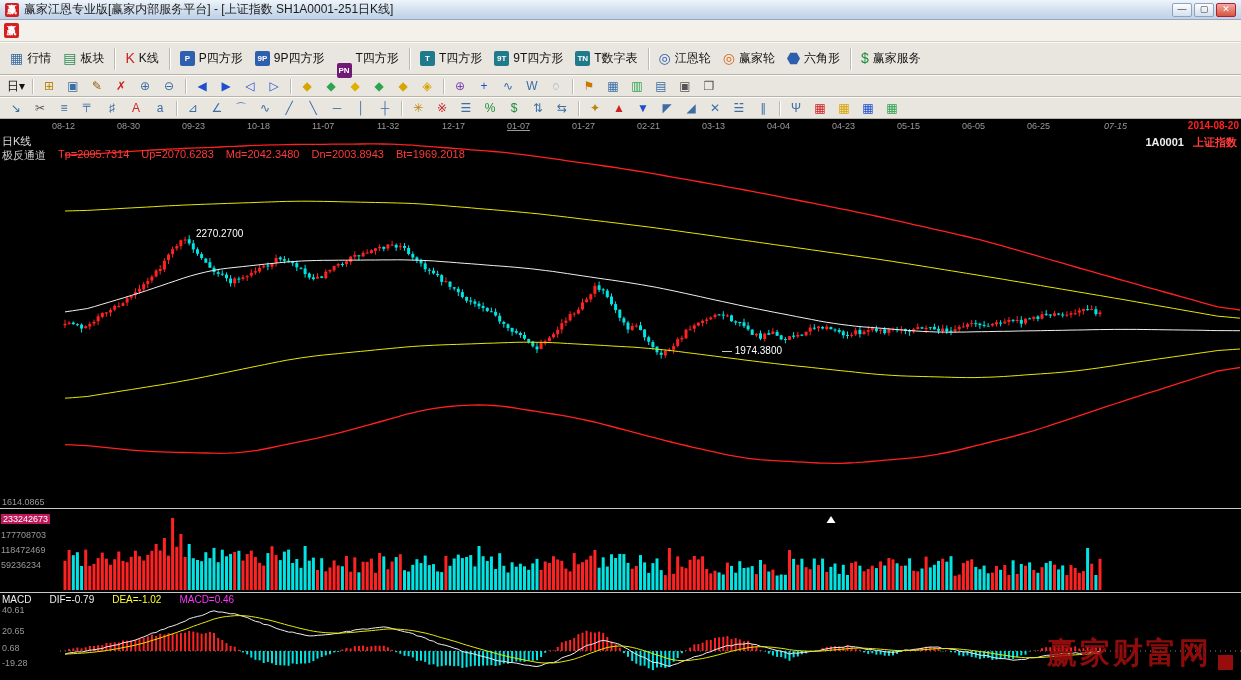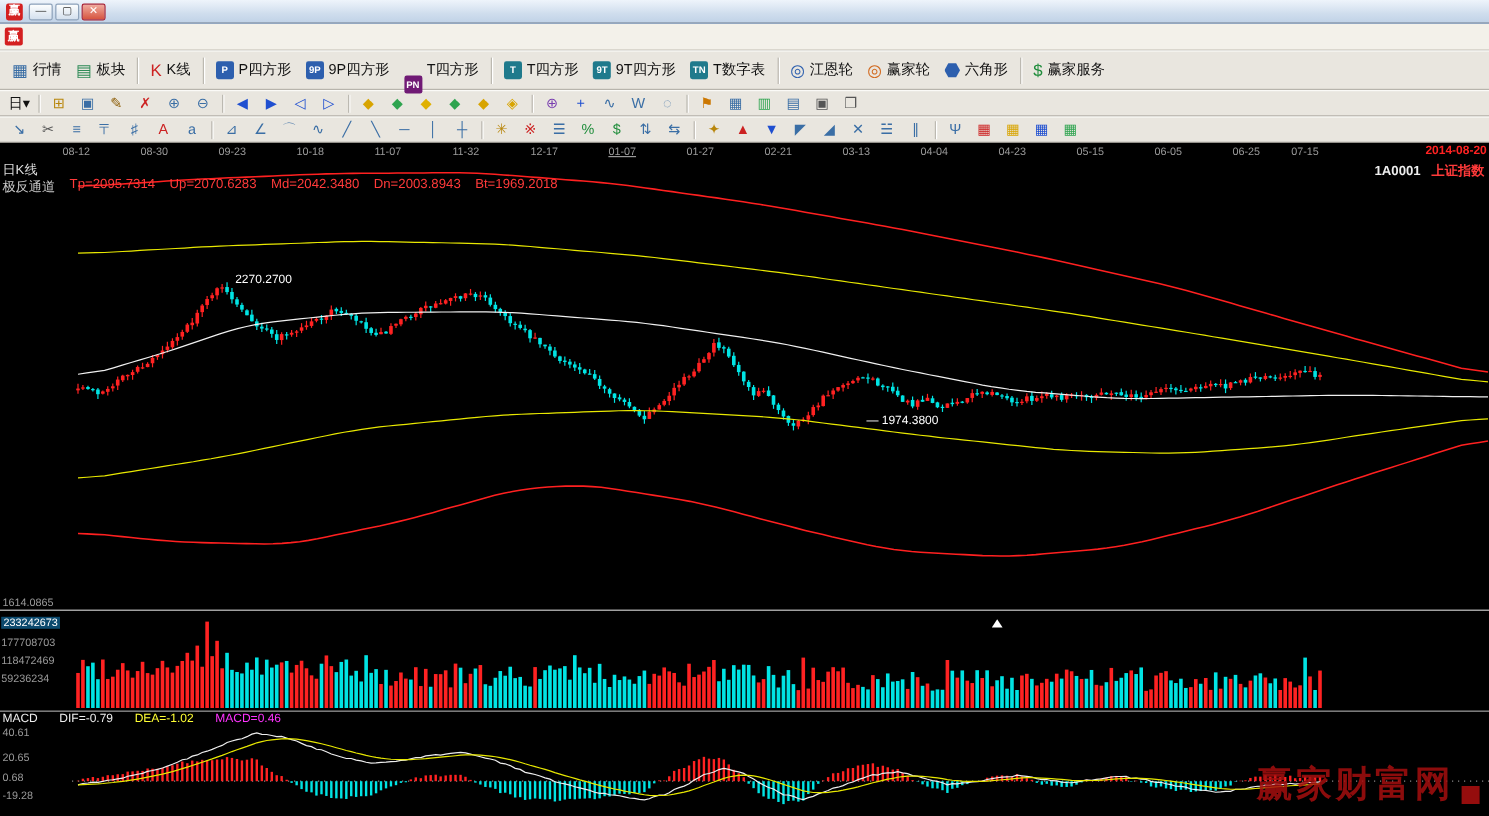--- a/index.html
+++ b/index.html
@@ -51,37 +51,38 @@
 .ind-val{color:#ff3a3a}
 .sym-row{position:absolute;right:4px;top:2px;font-size:11px;font-weight:bold}
 .sym-code{color:#eee;margin-right:6px}
 .sym-name{color:#ff3a3a}
 .anno{position:absolute;color:#fff;font-size:10px}
 .anno-high{left:196px;top:95px}
 .anno-low{left:722px;top:212px}
 .anno-low::before{content:"— "}
 .pmin{position:absolute;left:2px;bottom:1px;color:#999;font-size:9px}
 .vol-lbl{position:absolute;left:1px;color:#999;font-size:9px}
-.vol-lbl.hot{background:#0c4a6e;color:#fff;padding:0 2px}
+.vol-lbl.hot{background:#be185d;color:#fff;padding:0 2px}
 .vl0{top:5px}.vl1{top:21px}.vl2{top:36px}.vl3{top:51px}
 .macd-lbl{position:absolute;left:2px;color:#999;font-size:9px}
 .ml0{top:0}.ml1{top:21px}.ml2{top:38px}.ml3{top:53px}
 .mh-l,.mh-dif{color:#eee}.mh-dea{color:#ffff33}.mh-macd{color:#ff33ff}
 .watermark{position:absolute;right:8px;bottom:6px;font-family:"DejaVu Serif","Liberation Serif",serif;
   font-size:30px;font-weight:bold;color:#a50f0f;opacity:.85;letter-spacing:3px;
   display:flex;align-items:flex-end;gap:6px}
 .seal{width:15px;height:15px;background:#b01010;display:inline-block;margin-bottom:4px}
 </style>
 </head>
 <body>
 
 <div>
 
   <div class="titlebar">
     <span class="app-icon">赢</span>
+    <span class="title-text">赢家江恩专业版[赢家内部服务平台] - [上证指数  SH1A0001-251日K线]</span>
     <span class="win-controls" id="win-controls">
         <span class="win-btn">—</span>
         <span class="win-btn">▢</span>
         <span class="win-btn close">✕</span>
       </span>
   </div>
 
   <div class="menubar">
     <span class="menu-logo">赢</span>
   </div>
@@ -234,21 +235,21 @@
       <span class="date-tick" style="left: 442px;">12-17</span>
       <span class="date-tick" style="left: 507px; text-decoration: underline;">01-07</span>
       <span class="date-tick" style="left: 572px;">01-27</span>
       <span class="date-tick" style="left: 637px;">02-21</span>
       <span class="date-tick" style="left: 702px;">03-13</span>
       <span class="date-tick" style="left: 767px;">04-04</span>
       <span class="date-tick" style="left: 832px;">04-23</span>
       <span class="date-tick" style="left: 897px;">05-15</span>
       <span class="date-tick" style="left: 962px;">06-05</span>
       <span class="date-tick" style="left: 1027px;">06-25</span>
-      <span class="date-tick" style="left: 1076px;">07-15</span>
+      <span class="date-tick" style="left: 1104px; font-style: italic;">07-15</span>
     </div>
 
   <div class="chart-stack">
 
     <div class="panel main-chart">
       <svg class="layer" id="mainsvg" width="1241" height="375" viewBox="0 0 1241 375">
           <line x1="65.0" y1="186.7" x2="65.0" y2="195.1" stroke="#ff2222" stroke-width="1"></line>
           <rect x="63.5" y="190.8" width="3" height="1.5" fill="#ff2222"></rect>
           <line x1="69.1" y1="187.9" x2="69.1" y2="191.9" stroke="#ff2222" stroke-width="1"></line>
           <rect x="67.6" y="189.8" width="3" height="1.1" fill="#ff2222"></rect>

